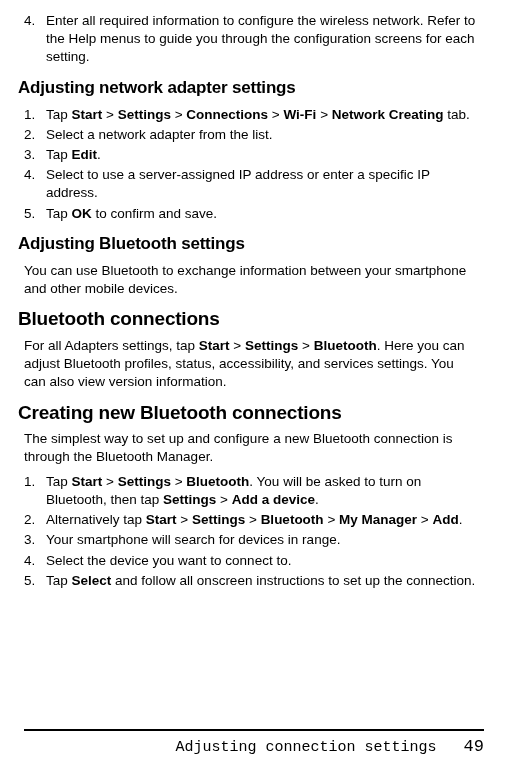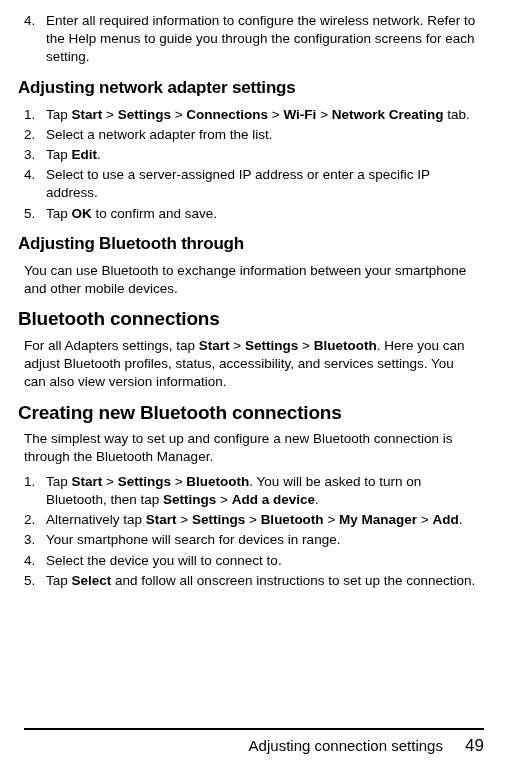--- a/index.html
+++ b/index.html
@@ -46,20 +46,21 @@
     left: 24px;
     right: 24px;
   }
   .footer .rule {
     border-top: 2px solid #000;
     margin-bottom: 6px;
   }
   .footer .line {
     text-align: right;
     font-size: 15px;
+    font-family: Liberation Mono, monospace;
   }
   .footer .pnum {
     font-size: 17px;
     font-weight: 400;
     margin-left: 18px;
   }
 </style>
 </head>
 <body>
 
@@ -89,21 +90,21 @@
     <li>
       <span class="num">4.</span>
       <span>Select to use a server-assigned IP address or enter a specific IP address.</span>
     </li>
     <li>
       <span class="num">5.</span>
       <span><span>Tap </span><span class="b">OK</span><span> to confirm and save.</span></span>
     </li>
   </ol>
 
-  <h2 class="section">Adjusting Bluetooth through</h2>
+  <h2 class="section">Adjusting Bluetooth settings</h2>
   <p class="body">You can use Bluetooth to exchange information between your smartphone and other mobile devices.</p>
 
   <h3 class="subsection">Bluetooth connections</h3>
   <p class="body"><span>For all Adapters settings, tap </span><span class="b">Start</span><span> &gt; </span><span class="b">Settings</span><span> &gt; </span><span class="b">Bluetooth</span><span>. Here you can adjust Bluetooth profiles, status, accessibility, and services settings. You can also view version information.</span></p>
 
   <h3 class="subsection">Creating new Bluetooth connections</h3>
   <p class="body">The simplest way to set up and configure a new Bluetooth connection is through the Bluetooth Manager.</p>
   <ol>
     <li>
       <span class="num">1.</span>
@@ -112,21 +113,21 @@
     <li>
       <span class="num">2.</span>
       <span><span>Alternatively tap </span><span class="b">Start</span><span> &gt; </span><span class="b">Settings</span><span> &gt; </span><span class="b">Bluetooth</span><span> &gt; </span><span class="b">My Manager</span><span> &gt; </span><span class="b">Add</span><span>.</span></span>
     </li>
     <li>
       <span class="num">3.</span>
       <span>Your smartphone will search for devices in range.</span>
     </li>
     <li>
       <span class="num">4.</span>
-      <span>Select the device you will to connect to.</span>
+      <span>Select the device you want to connect to.</span>
     </li>
     <li>
       <span class="num">5.</span>
       <span><span>Tap </span><span class="b">Select</span><span> and follow all onscreen instructions to set up the connection.</span></span>
     </li>
   </ol>
 
 </div>
 
 <div class="footer">

